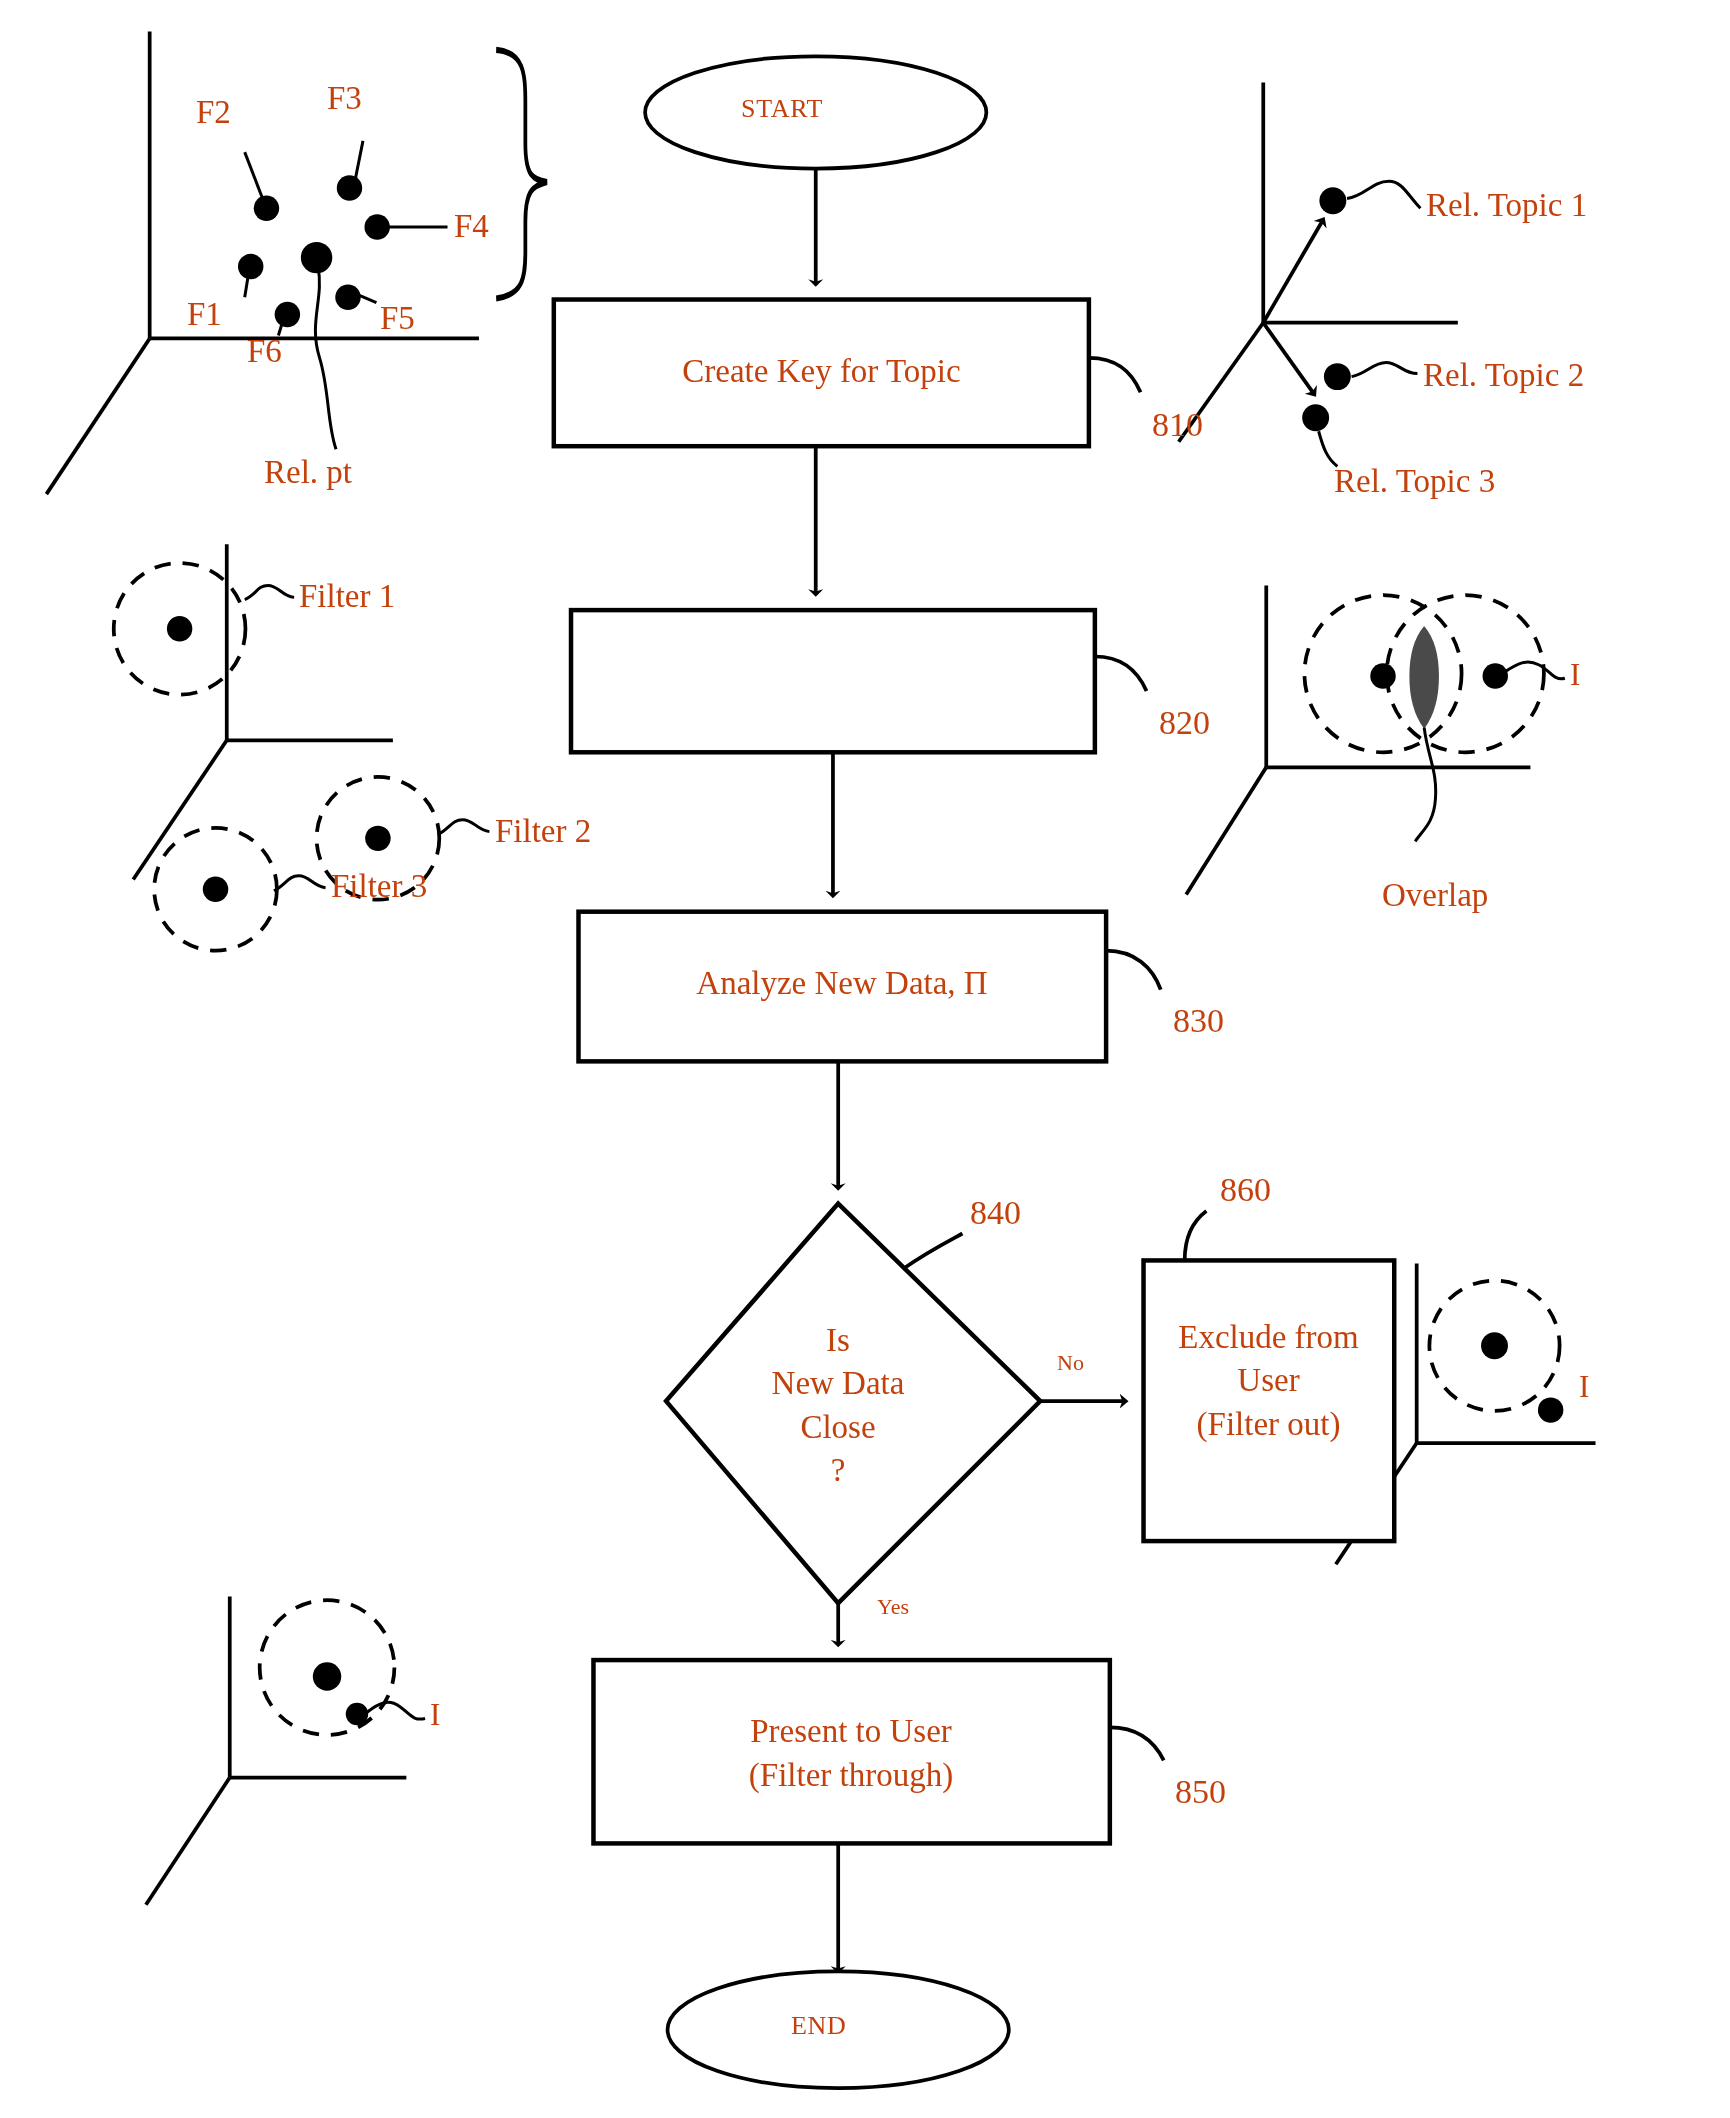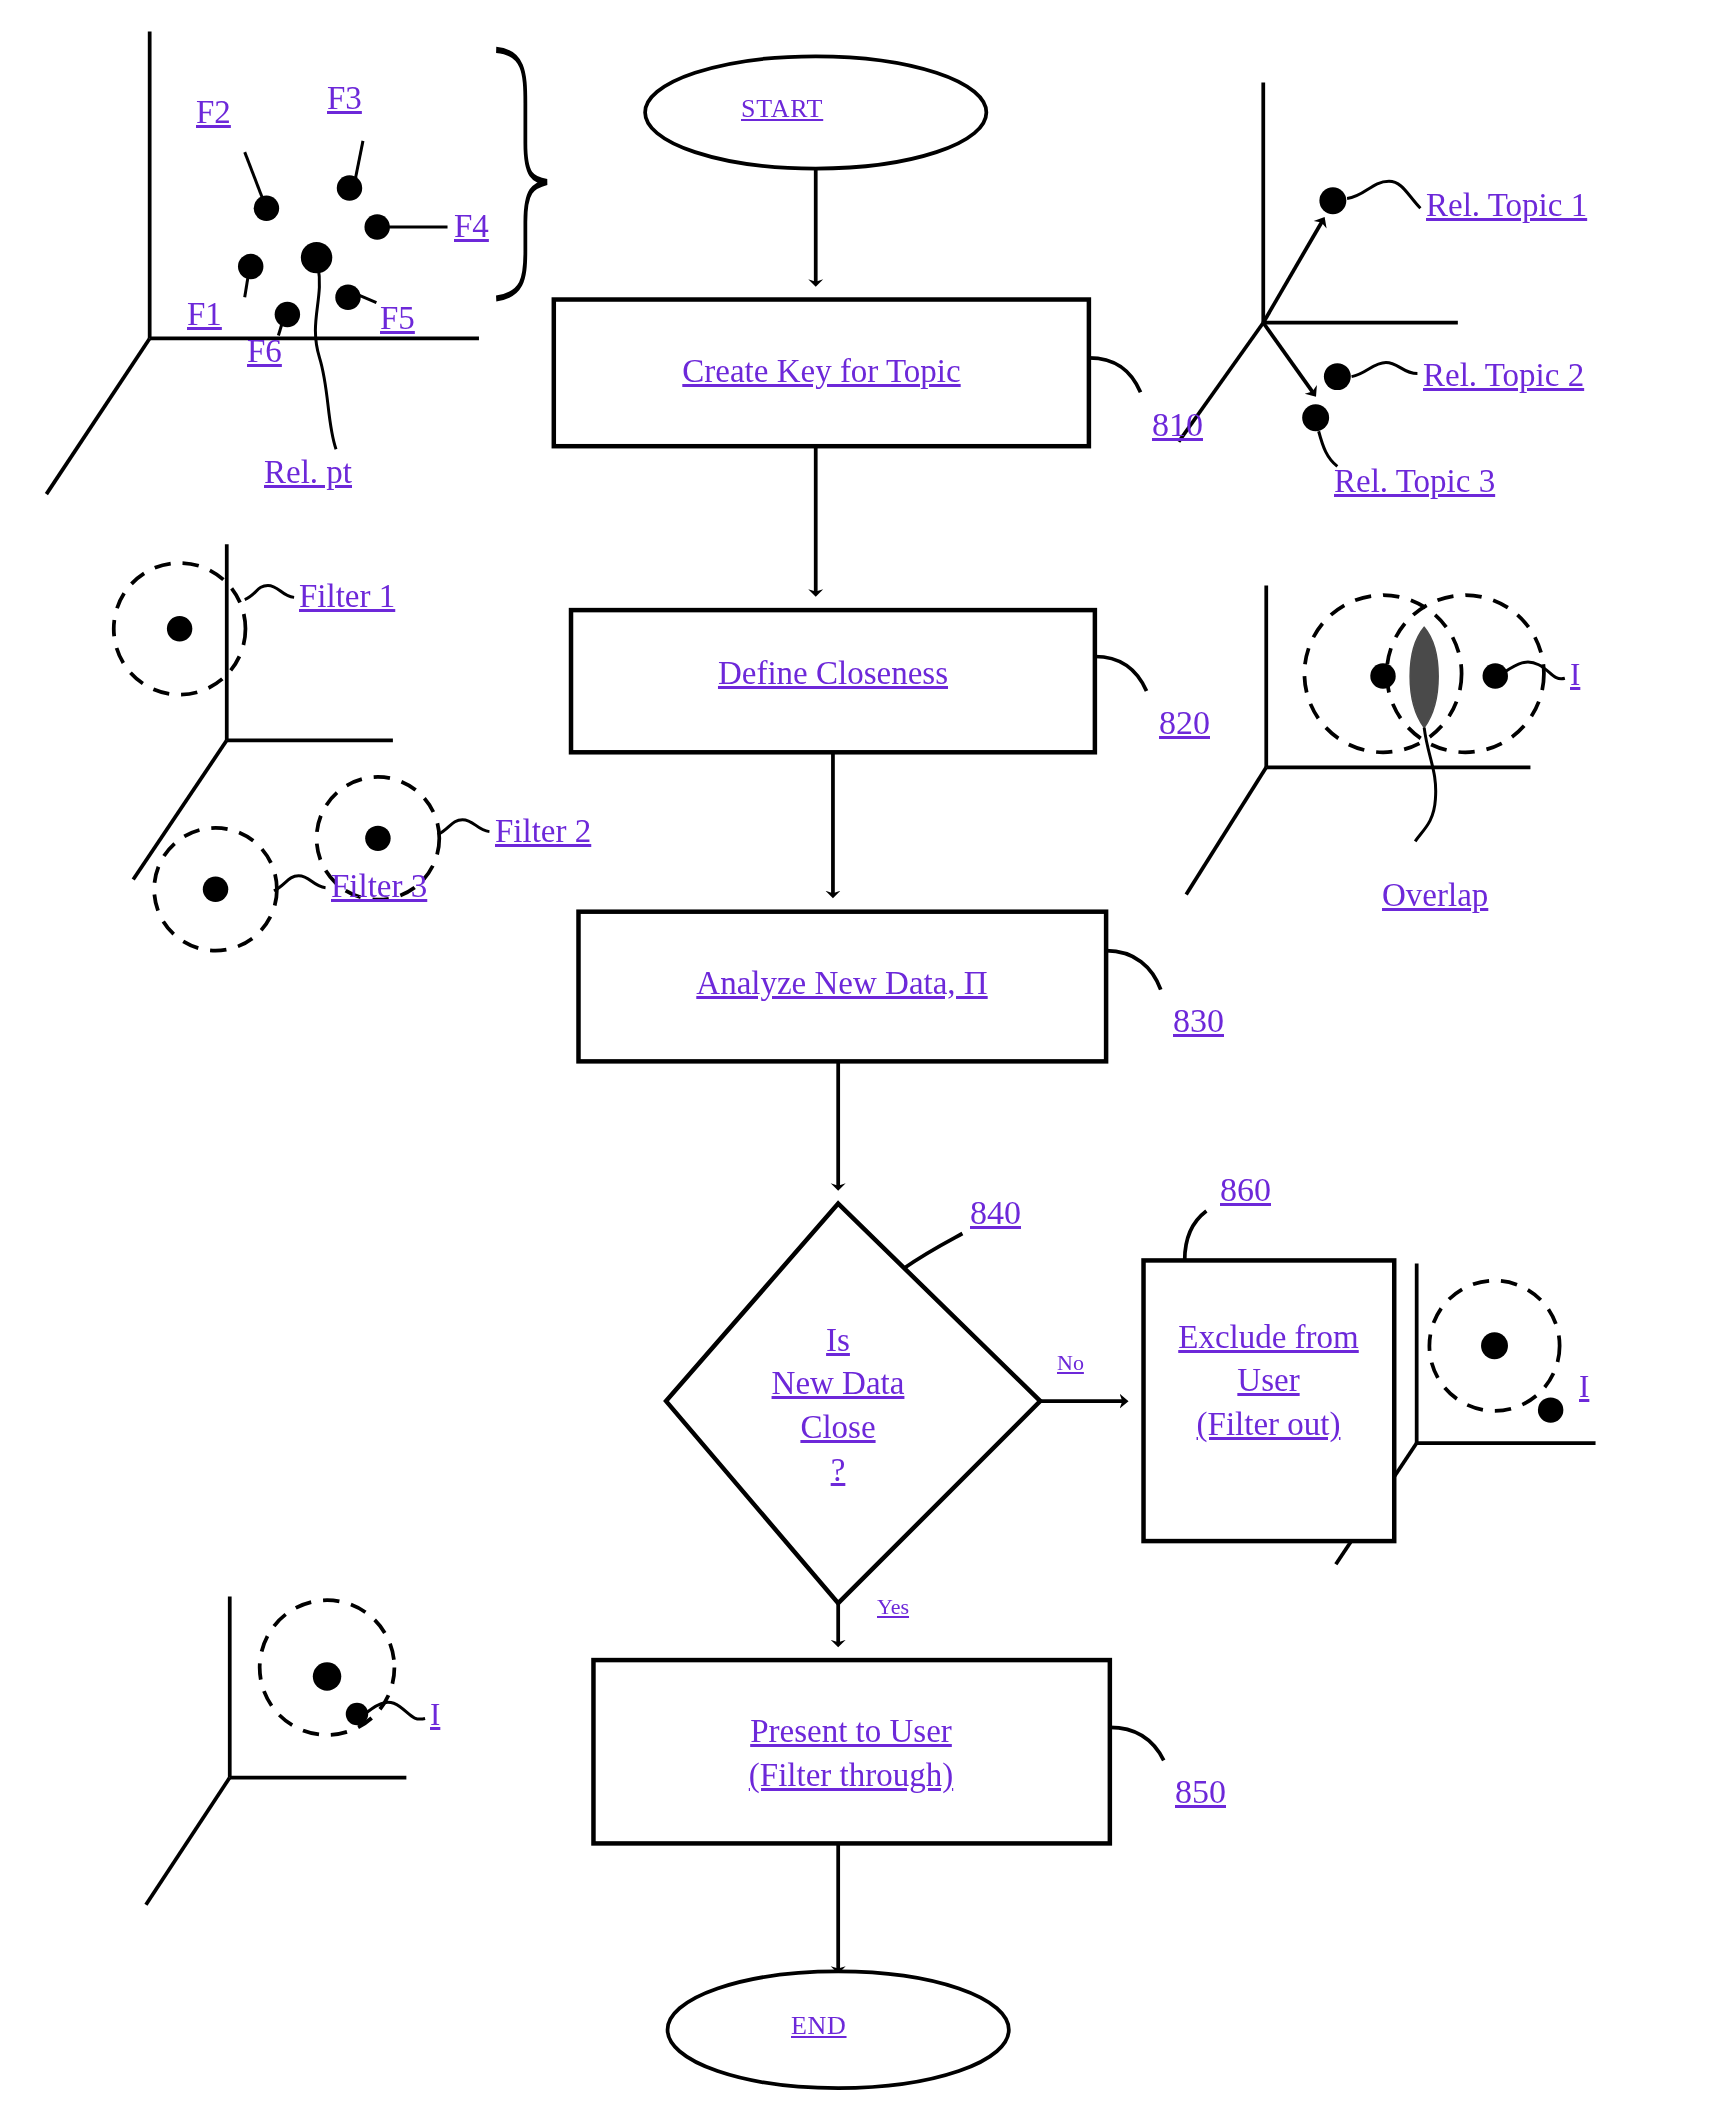--- a/index.html
+++ b/index.html
@@ -22,23 +22,22 @@
     position: absolute;
     left: 0;
     top: 0;
     width: 1731px;
     height: 2119px;
   }
   .lbl {
     position: absolute;
     white-space: nowrap;
     line-height: 1;
-    color: #6d28d9;
+    color: #c2410c;
     font-family: "Liberation Serif", "DejaVu Serif", serif;
-    text-decoration: underline;
   }
   .fig-label  { font-size: 33px; }
   .ref-num    { font-size: 34px; }
   .topic-lbl  { font-size: 33px; }
   .filter-lbl { font-size: 33px; }
   .pt-lbl     { font-size: 33px; }
   .i-lbl      { font-size: 31px; }
   .node-text  { font-size: 33px; text-align: center; }
   .term-text  { font-size: 26px; letter-spacing: 0.7px; }
   .edge-lbl   { font-size: 22px; }
@@ -230,21 +229,20 @@
 
   <div class="lbl i-lbl" style="left:1579px; top:1371px;">I</div>
   <div class="lbl i-lbl" style="left:430px; top:1699px;">I</div>
 
   <div class="lbl term-text" style="left:741px; top:96px;">START</div>
   <div class="lbl term-text" style="left:791px; top:2013px;">END</div>
 
   <div class="lbl node-text" style="left:554px; top:355px; width:535px;">Create Key for Topic</div>
   <div class="lbl ref-num" style="left:1152px; top:408px;">810</div>
 
-  <div class="lbl node-text" style="left:571px; top:657px; width:524px;">Define Closeness</div>
   <div class="lbl ref-num" style="left:1159px; top:706px;">820</div>
 
   <div class="lbl node-text" style="left:578px; top:967px; width:528px;">Analyze New Data, Π</div>
   <div class="lbl ref-num" style="left:1173px; top:1004px;">830</div>
 
   <div class="lbl node-text" style="left:666px; top:1324px; width:344px;">Is</div>
   <div class="lbl node-text" style="left:666px; top:1367px; width:344px;">New Data</div>
   <div class="lbl node-text" style="left:666px; top:1411px; width:344px;">Close</div>
   <div class="lbl node-text" style="left:666px; top:1454px; width:344px;">?</div>
   <div class="lbl ref-num" style="left:970px; top:1196px;">840</div>

